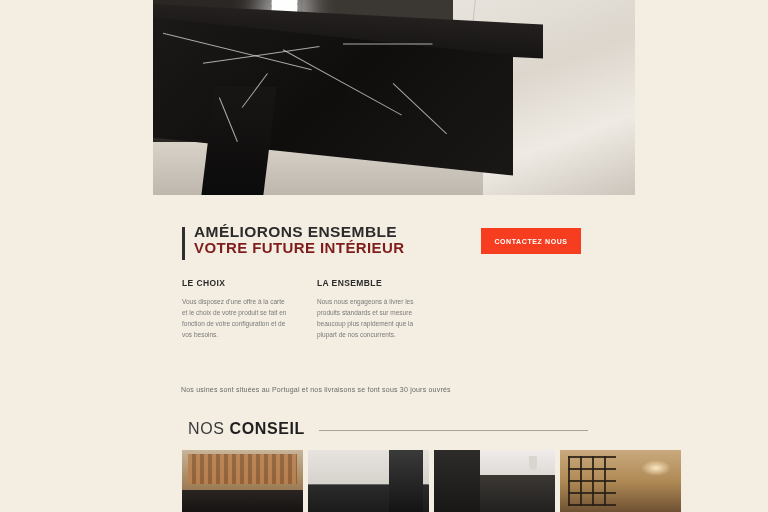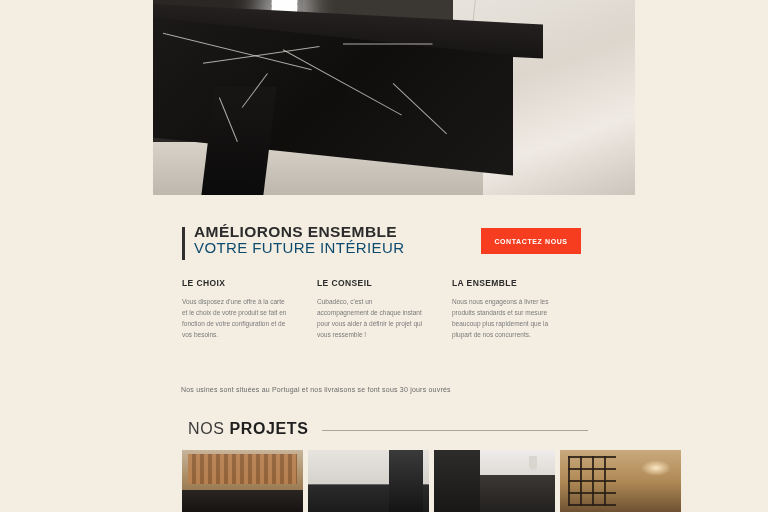--- a/index.html
+++ b/index.html
@@ -115,23 +115,23 @@
   }
   .headline .l1 {
     font-size: 15.5px;
     font-weight: bold;
     letter-spacing: 0.4px;
     color: #2b2b2b;
     display: block;
   }
   .headline .l2 {
     font-size: 15px;
-    font-weight: normal;
+    font-weight: bold;
     letter-spacing: 0.4px;
-    color: #0c4a6e;
+    color: #7f1d1d;
     display: block;
   }
 
   .cta {
     position: absolute;
     left: 481px;
     top: 228px;
     width: 100px;
     height: 26px;
     background: #f63d20;
@@ -302,33 +302,29 @@
   </div>
 
   <button class="cta">CONTACTEZ NOUS</button>
 
   <div class="cols">
     <div class="col">
       <div class="col-title">LE CHOIX</div>
       <div class="col-text">Vous disposez d'une offre à la carte et le choix de votre produit se fait en fonction de votre configuration et de vos besoins.</div>
     </div>
     <div class="col">
-      <div class="col-title">LE CONSEIL</div>
-      <div class="col-text">Cubadéco, c'est un accompagnement de chaque instant pour vous aider à définir le projet qui vous ressemble !</div>
-    </div>
-    <div class="col">
       <div class="col-title">LA ENSEMBLE</div>
       <div class="col-text">Nous nous engageons à livrer les produits standards et sur mesure beaucoup plus rapidement que la plupart de nos concurrents.</div>
     </div>
   </div>
 
   <div class="usines">Nos usines sont situées au Portugal et nos livraisons se font sous 30 jours ouvrés</div>
 
   <div class="projets-head">
-    <div class="projets-title"><span>NOS </span><b>PROJETS</b></div>
+    <div class="projets-title"><span>NOS </span><b>CONSEIL</b></div>
     <div class="projets-rule"></div>
   </div>
 
   <div class="thumbs">
     <div class="thumb t1"></div>
     <div class="thumb t2"></div>
     <div class="thumb t3"></div>
     <div class="thumb t4"></div>
   </div>
 

